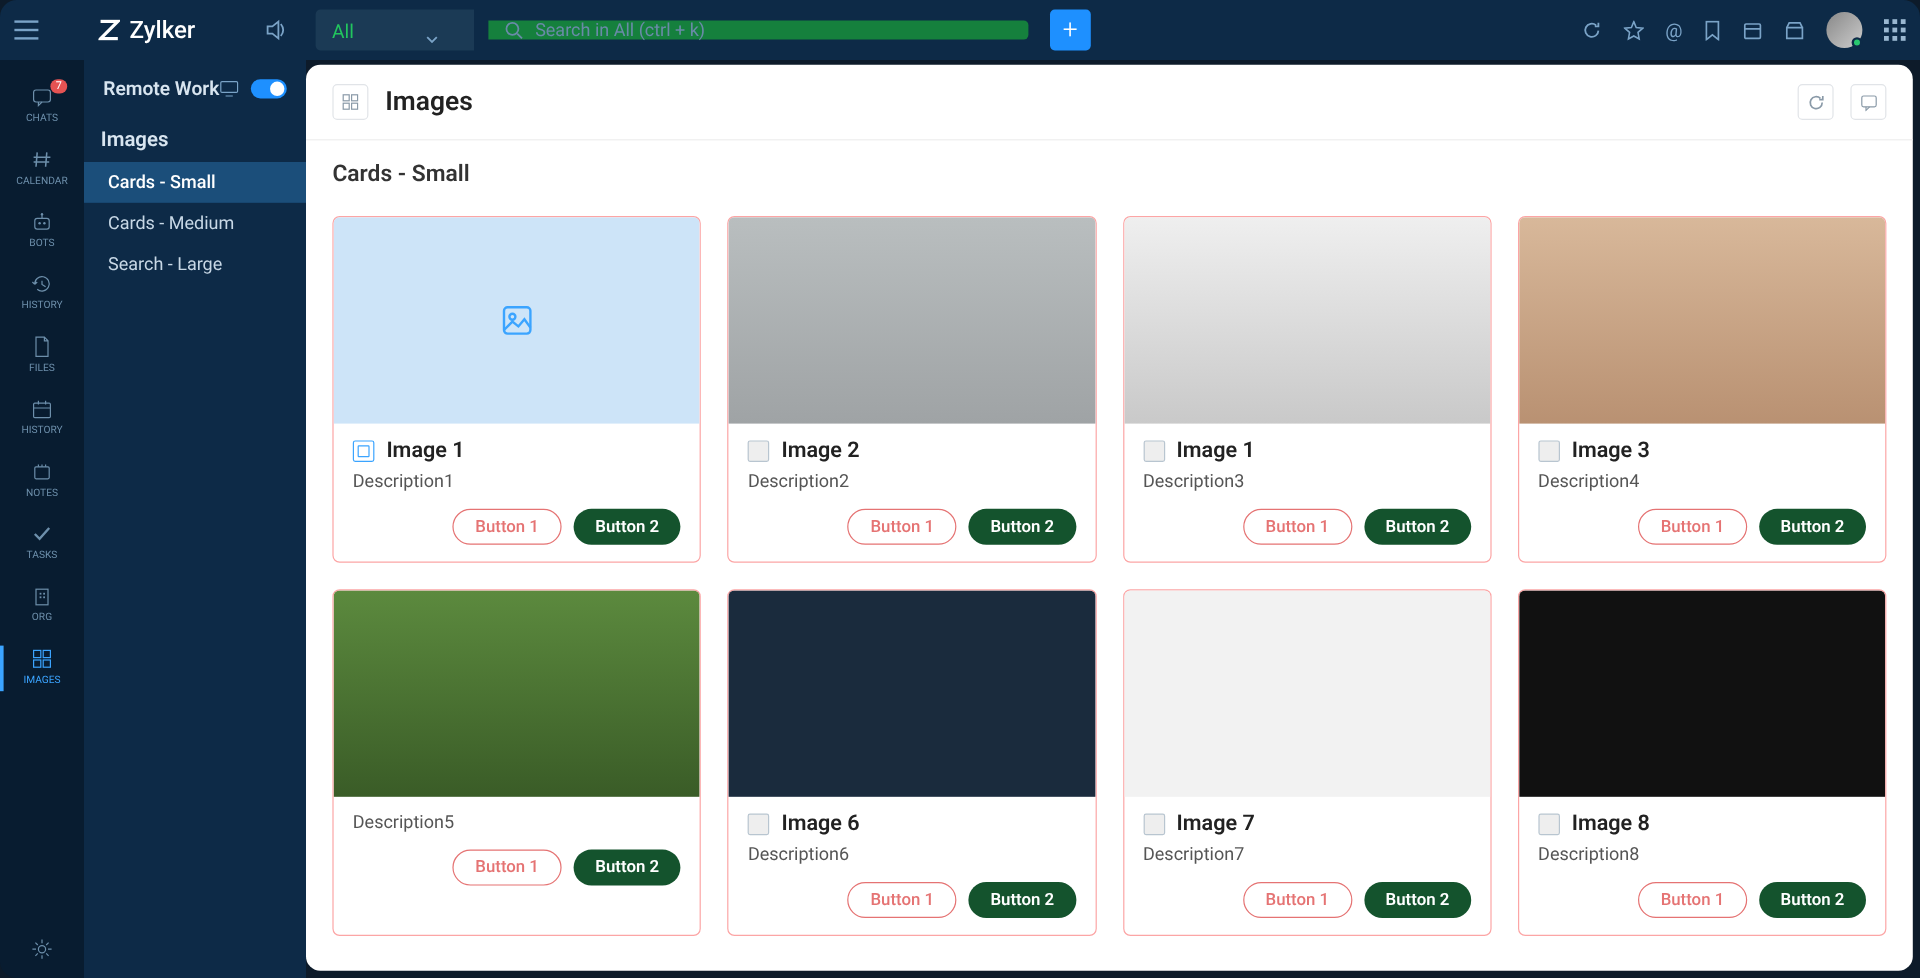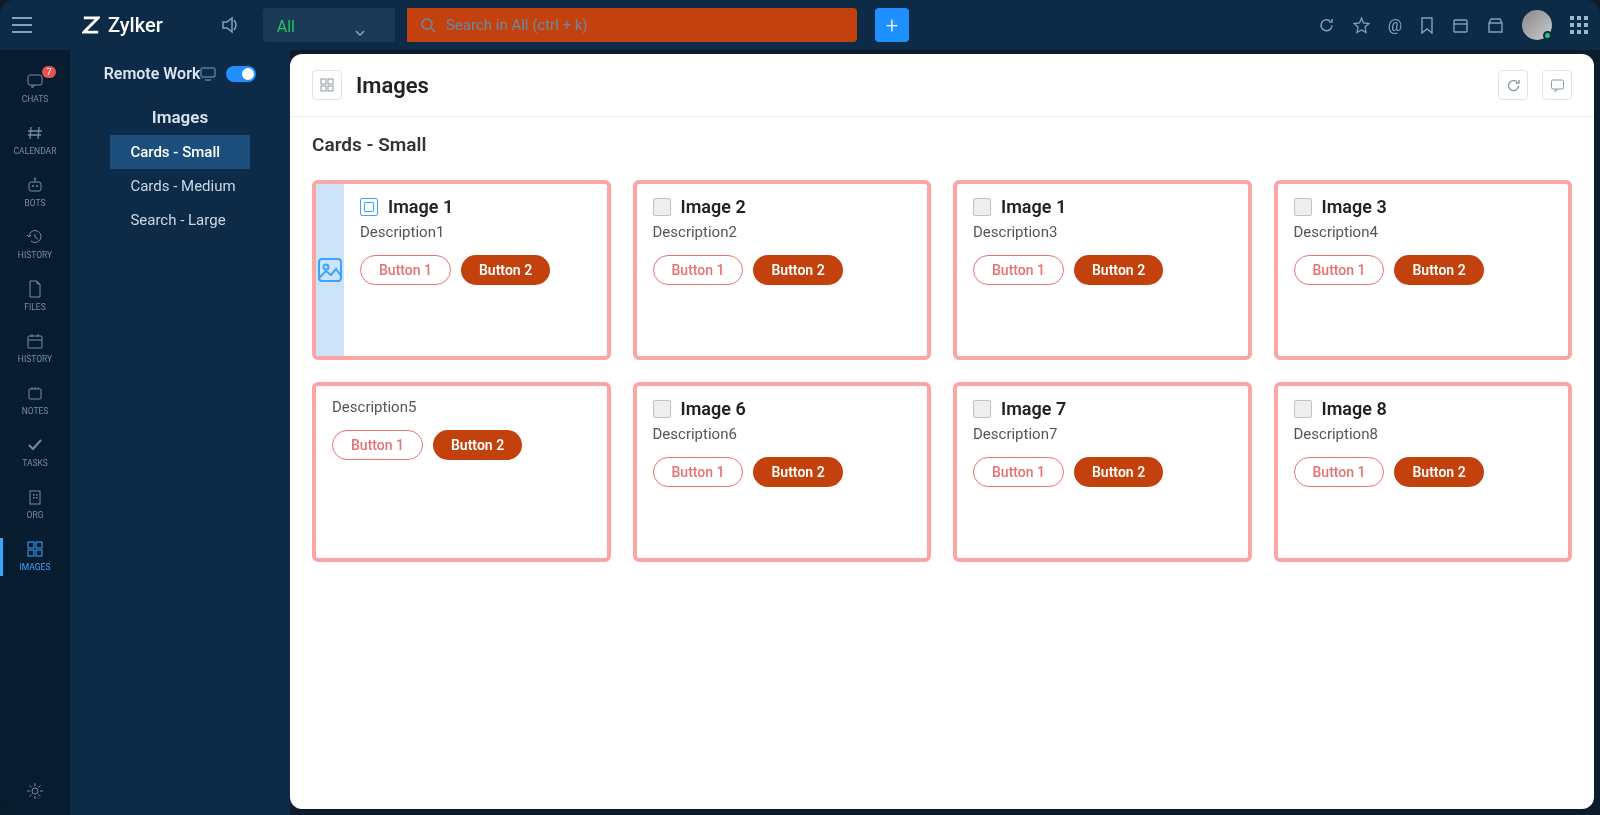--- a/index.html
+++ b/index.html
@@ -5,21 +5,21 @@
 * { margin: 0; padding: 0; box-sizing: border-box; font-family: -apple-system, BlinkMacSystemFont, "Segoe UI", Roboto, sans-serif; }
 body { background: #0d1b2a; width: 1600px; height: 815px; overflow: hidden; border-radius: 14px; }
 
 .topbar { height: 50px; background: #0d2a47; display: flex; align-items: center; padding: 0 12px; gap: 12px; }
 .hamburger { width: 20px; height: 16px; display: flex; flex-direction: column; justify-content: space-between; cursor: pointer; }
 .hamburger span { height: 2px; background: #7aa3c7; }
 .brand { display: flex; align-items: center; gap: 8px; color: #fff; font-size: 20px; font-weight: 500; margin-left: 38px; }
 .brand-logo { width: 18px; height: 18px; display: inline-block; }
 .speaker-icon { margin-left: 46px; color: #7aa3c7; }
 .filter-select { background: #1b3a55; color: #22c55e; padding: 6px 30px 6px 14px; border-radius: 4px 0 0 4px; display: flex; align-items: flex-end; gap: 60px; cursor: pointer; height: 34px; margin-left: 10px; }
-.search-box { background: #c2410c; flex: 0 0 450px; height: 34px; display: flex; align-items: center; gap: 10px; padding: 0 14px; border-radius: 0 4px 4px 0; color: #6a8aa8; }
+.search-box { background: #15803d; flex: 0 0 450px; height: 16px; display: flex; align-items: center; gap: 10px; padding: 0 14px; border-radius: 0 4px 4px 0; color: #6a8aa8; }
 .search-box input { background: transparent; border: none; color: #c8d8e6; font-size: 15px; outline: none; flex: 1; }
 .search-box input::placeholder { color: #6a8aa8; }
 .add-btn { width: 34px; height: 34px; background: #1e90ff; border-radius: 4px; display: flex; align-items: center; justify-content: center; color: #fff; font-size: 22px; font-weight: 300; cursor: pointer; margin-left: 6px; }
 .top-spacer { flex: 1; }
 .top-icons { display: flex; gap: 18px; color: #7aa3c7; align-items: center; }
 .top-icons > * { cursor: pointer; }
 .avatar { width: 30px; height: 30px; border-radius: 50%; background: linear-gradient(135deg,#888,#ccc); position: relative; }
 .avatar-dot { position: absolute; bottom: 0; right: 0; width: 9px; height: 9px; background: #28c76f; border: 2px solid #0d2a47; border-radius: 50%; }
 .appgrid { width: 18px; height: 18px; display: grid; grid-template-columns: repeat(3,4px); grid-template-rows: repeat(3,4px); gap: 3px; }
 .appgrid span { background: #9ab7d0; }
@@ -28,51 +28,51 @@
 
 .rail { width: 70px; background: #081c30; display: flex; flex-direction: column; align-items: center; padding-top: 14px; gap: 2px; }
 .rail-item { color: #6d8fab; font-size: 8.5px; text-align: center; padding: 8px 0 10px; width: 100%; cursor: pointer; position: relative; display: flex; flex-direction: column; align-items: center; gap: 4px; }
 .rail-item.active { color: #3ba4ff; }
 .rail-item.active::before { content: ""; position: absolute; left: 0; top: 6px; bottom: 6px; width: 3px; background: #3ba4ff; }
 .rail-icon { width: 18px; height: 18px; display: flex; align-items: center; justify-content: center; }
 .badge { position: absolute; top: 2px; right: 14px; background: #e55353; color: #fff; border-radius: 8px; font-size: 9px; padding: 1px 4px; min-width: 14px; }
 .rail-spacer { flex: 1; }
 .rail-gear { color: #6d8fab; padding: 14px 0; cursor: pointer; }
 
-.sidebar { width: 220px; background: #0d2a47; color: #d8e5f0; display: flex; flex-direction: column; align-items: center; }
+.sidebar { width: 185px; background: #0d2a47; color: #d8e5f0; display: flex; flex-direction: column; }
 .workspace-row { display: flex; align-items: center; justify-content: space-between; padding: 14px 16px 12px; }
 .workspace-name { font-weight: 600; font-size: 16px; }
 .ws-icons { display: flex; gap: 10px; align-items: center; color: #7aa3c7; }
 .toggle { width: 30px; height: 16px; background: #1e90ff; border-radius: 8px; position: relative; cursor: pointer; }
 .toggle::after { content: ""; position: absolute; right: 2px; top: 2px; width: 12px; height: 12px; background: #fff; border-radius: 50%; }
 .sb-section { padding: 12px 14px 8px; font-weight: 600; font-size: 17px; }
 .sb-item { padding: 8px 14px 8px 20px; font-size: 15px; cursor: pointer; color: #c8d8e6; }
 .sb-item.active { background: #1b4e7a; color: #fff; font-weight: 500; }
 
 .main { flex: 1; background: #fff; border-radius: 12px; margin: 4px 6px 6px 0; overflow: auto; }
 .main-header { display: flex; align-items: center; padding: 16px 22px; gap: 14px; border-bottom: 1px solid #eee; }
 .view-btn { width: 30px; height: 30px; border: 1px solid #e1e4e8; border-radius: 4px; display: flex; align-items: center; justify-content: center; cursor: pointer; color: #8a9aa8; }
 .page-title { font-size: 22px; font-weight: 600; color: #222; }
 .hdr-spacer { flex: 1; }
 .hdr-btn { width: 30px; height: 30px; border: 1px solid #e1e4e8; border-radius: 4px; display: flex; align-items: center; justify-content: center; cursor: pointer; color: #8a9aa8; }
 .subtitle { padding: 16px 22px 6px; font-size: 19px; font-weight: 600; color: #333; }
 
 .cards { display: grid; grid-template-columns: repeat(4, 1fr); gap: 22px; padding: 18px 22px; }
-.card { border: 4px solid #fca5a5; border-radius: 6px; overflow: hidden; background: #fff; display: flex; flex-direction: row; }
+.card { border: 1px solid #fca5a5; border-radius: 6px; overflow: hidden; background: #fff; display: flex; flex-direction: column; }
 .card-img { height: 172px; background-size: cover; background-position: center; }
 .card-body { padding: 12px 16px 14px; }
 .card-title-row { display: flex; align-items: center; gap: 10px; margin-bottom: 6px; }
 .thumb { width: 18px; height: 18px; border: 1px solid #b8c5d0; border-radius: 2px; background: #eee; flex-shrink: 0; }
 .thumb.ph { border: 1.5px solid #3ba4ff; background: transparent; position: relative; }
 .thumb.ph::before { content:""; position:absolute; inset:3px; border:1.5px solid #3ba4ff; border-radius:1px; }
 .card-title { font-size: 18px; font-weight: 600; color: #222; }
 .card-desc { font-size: 15px; color: #555; margin-bottom: 14px; }
 .card-actions { display: flex; justify-content: flex-end; gap: 10px; }
 .btn1 { border: 1px solid #e57373; color: #e57373; background: #fff; padding: 6px 18px; border-radius: 18px; font-size: 14px; font-weight: 500; cursor: pointer; }
-.btn2 { border: none; background: #c2410c; color: #fff; padding: 7px 18px; border-radius: 18px; font-size: 14px; font-weight: 600; cursor: pointer; }
+.btn2 { border: none; background: #14532d; color: #fff; padding: 7px 18px; border-radius: 18px; font-size: 14px; font-weight: 600; cursor: pointer; }
 
 .img-ph { background: #cde4f8; display: flex; align-items: center; justify-content: center; color: #3ba4ff; }
 .img-elephant { background: linear-gradient(#b9bebf,#9fa3a5); }
 .img-turtle { background: linear-gradient(#efefef,#c9c9c9); }
 .img-car { background: linear-gradient(#d8b89a,#b99172); }
 .img-squirrel { background: linear-gradient(#5c8a3e,#3a5c27); }
 .img-chipmunk { background: #1a2b3d; }
 .img-plants { background: #f2f2f2; }
 .img-jellyfish { background: #111; }
 

